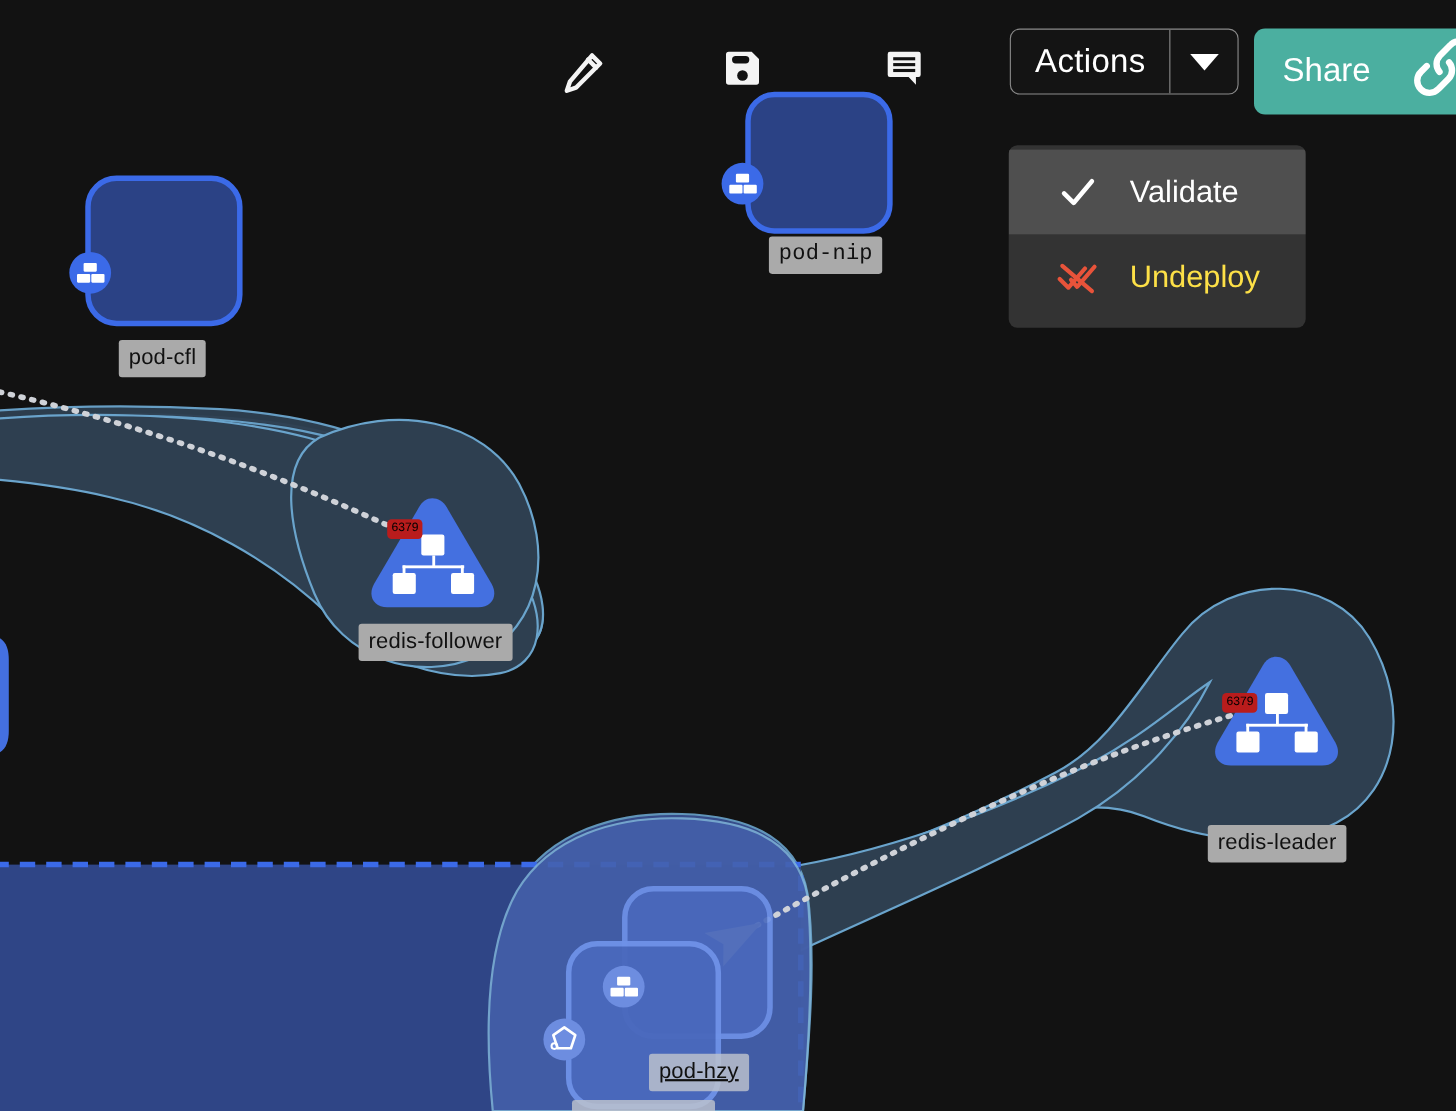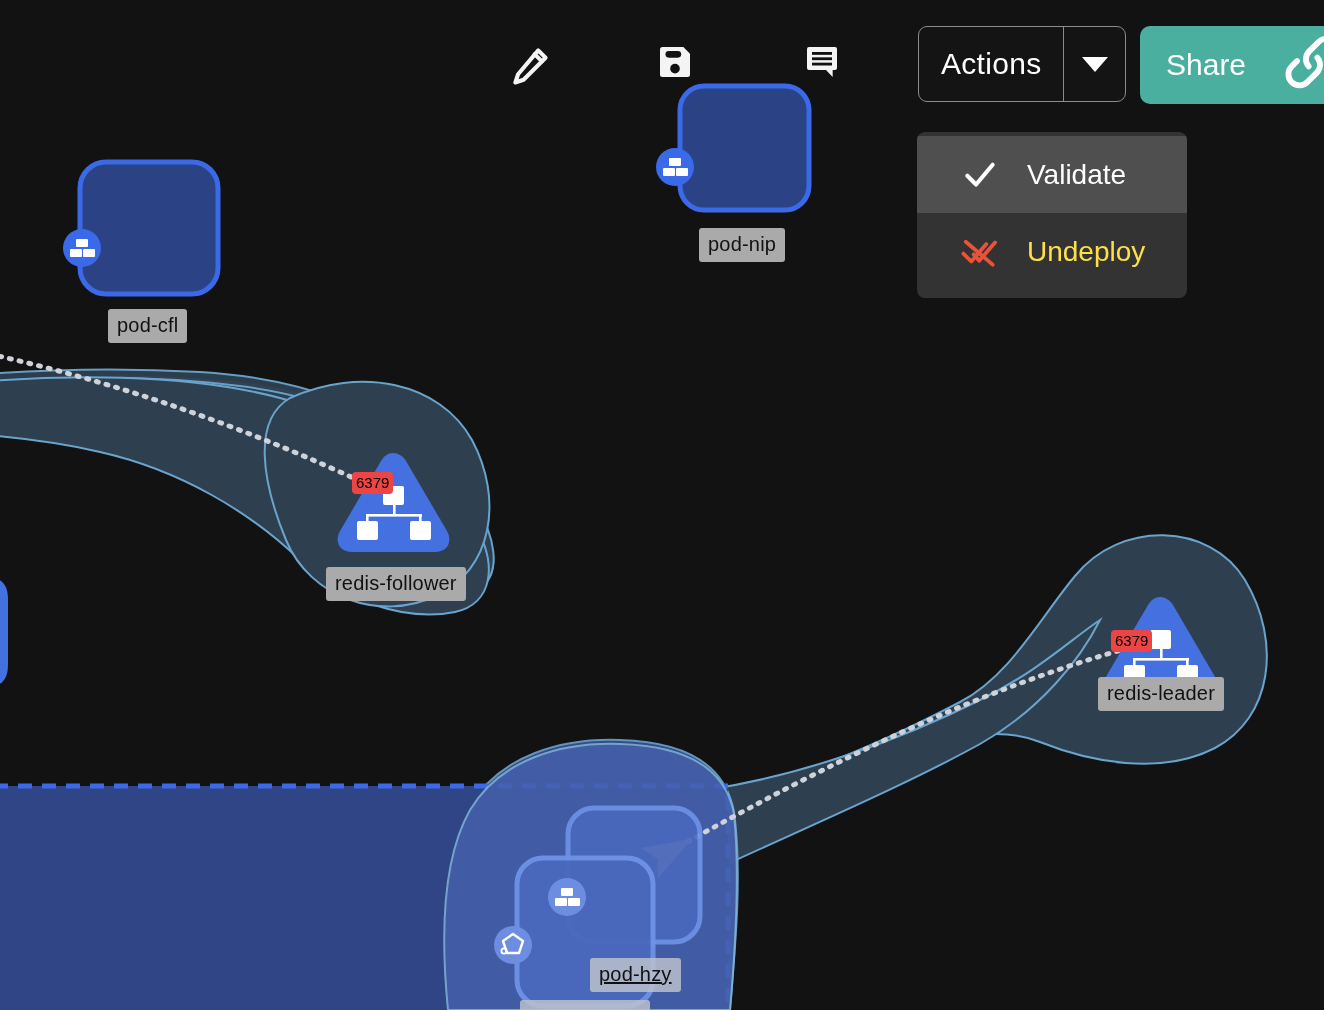--- a/index.html
+++ b/index.html
@@ -35,42 +35,42 @@
     border-radius: 3px;
     white-space: nowrap;
     font-family: "Liberation Sans", sans-serif;
     letter-spacing: .2px;
   }
   .node-label.faded { background: rgba(190,195,205,0.82); }
 
   
   .port-chip {
     position: absolute;
-    background: #ef4444;
+    background: #b91c1c;
     color: #000000;
-    font-size: 15px;
+    font-size: 11px;
     line-height: 1;
     padding: 3px 4px 4px 4px;
     border-radius: 4px;
     white-space: nowrap;
     font-family: "Liberation Sans", sans-serif;
   }
 
   
   .tool-icon {
     position: absolute;
     color: #f4f4f4;
     cursor: pointer;
   }
 
   
   #actions-button {
     position: absolute;
     left: 918px; top: 26px;
-    height: 76px;
+    height: 60px;
     display: flex;
     align-items: stretch;
     background: #141414;
     border: 1px solid #8b8b8b;
     border-radius: 9px;
     overflow: hidden;
     cursor: pointer;
   }
   #actions-main {
     display: flex; align-items: center; justify-content: center;
@@ -297,25 +297,25 @@
         <path d="M 513 934 L 523 941 L 519 953 L 507 953 L 503 941 Z" fill="none" stroke="#ffffff" stroke-width="2.4" stroke-linejoin="round"></path>
         <circle cx="504" cy="951" r="2.6" fill="none" stroke="#ffffff" stroke-width="1.8"></circle>
       </g>
 
       <path d="M -20 576 C 2 576 8 584 8 600 L 8 664 C 8 680 2 688 -20 688 Z" fill="#4470e0"></path>
     </g>
   </svg>
 
   <div class="node-label" style="left:108px; top:309px;">pod-cfl</div>
 
-  <div class="node-label" style="left:699px; top:228px;">pod-nip</div>
+  <div class="node-label" style="left:699px; top:215px;font-family:Liberation Mono, monospace;">pod-nip</div>
 
   <div class="node-label" style="left:326px; top:567px;">redis-follower</div>
 
-  <div class="node-label" style="left:1098px; top:677px;">redis-leader</div>
+  <div class="node-label" style="left:1098px; top:750px;">redis-leader</div>
 
   <div class="node-label faded" style="left:590px; top:958px;text-decoration:underline;">pod-hzy</div>
 
   <div class="node-label faded" style="left:520px; top:1000px; width:130px; height:24px; padding:0;"></div>
 
   <div class="port-chip" style="left:352px; top:472px;">6379</div>
 
   <div class="port-chip" style="left:1111px; top:630px;">6379</div>
 
   <div class="tool-icon" style="left:508px; top:44px;">

